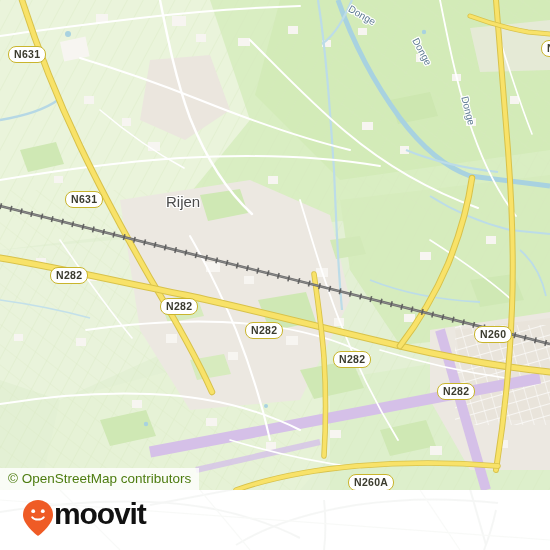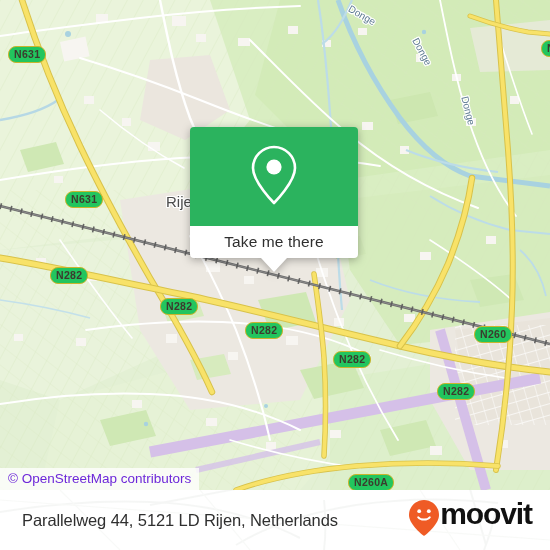--- a/index.html
+++ b/index.html
@@ -24,21 +24,21 @@
     width: 550px;
     height: 490px;
     overflow: hidden;
     background: #e9f2dc;
   }
   #map-svg { display: block; }
 
   
   .shield {
     position: absolute;
-    background: #22c55e;
+    background: #ffffff;
     border: 1.5px solid #c9b52d;
     border-radius: 8px;
     color: #3b3b2e;
     font-size: 10.5px;
     font-weight: bold;
     letter-spacing: 0.3px;
     padding: 1px 5px 2px 5px;
     line-height: 12px;
     white-space: nowrap;
     box-sizing: border-box;
@@ -65,21 +65,21 @@
        1px  1px 0 #ffffff, -1px -1px 0 #ffffff,
        1px -1px 0 #ffffff, -1px  1px 0 #ffffff;
   }
 
   
   #attribution {
     position: absolute;
     left: 0;
     top: 468px;
     background: rgba(255,255,255,0.78);
-    color: #6d28d9;
+    color: #4d7c0f;
     font-size: 13.5px;
     padding: 3px 8px 4px 8px;
     line-height: 16px;
     white-space: nowrap;
   }
 
   
   #popup {
     position: absolute;
     left: 190px;
@@ -351,34 +351,20 @@
     <div class="shield" style="left:541px;top:40px;">N</div>
 
     <div class="map-label city-label" style="left:166px; top:193px;">Rijen</div>
 
     <div class="map-label water-label" style="left:352px; top:3px; transform:rotate(30deg); transform-origin:left top;">Donge</div>
     <div class="map-label water-label" style="left:420px; top:36px; transform:rotate(62deg); transform-origin:left top;">Donge</div>
     <div class="map-label water-label" style="left:470px; top:95px; transform:rotate(76deg); transform-origin:left top;">Donge</div>
 
     <div id="attribution">© OpenStreetMap contributors</div>
 
-    <div id="popup">
-      <div id="popup-top">
-        <span>
-          <svg width="52" height="64" viewBox="0 0 52 64" xmlns="http://www.w3.org/2000/svg">
-            <path d="M26 4 C14.4 4 5 13.4 5 25 C5 39 26 60 26 60 C26 60 47 39 47 25 C47 13.4 37.6 4 26 4 Z" fill="none" stroke="#ffffff" stroke-width="2.6" stroke-linejoin="round"></path>
-            <circle cx="26" cy="24" r="7.6" fill="#ffffff"></circle>
-          </svg>
-        </span>
-      </div>
-      <div id="popup-bottom">
-        <span id="popup-label">Take me there</span>
-      </div>
-      <div id="popup-tip"></div>
-    </div>
   </div>
 
   <div id="footer">
     <svg id="footer-watermark" width="550" height="550" viewBox="0 0 550 550" xmlns="http://www.w3.org/2000/svg">
       <g stroke="#9aa89a" fill="none" stroke-width="2">
         <path d="M236,545 C270,524 312,512 356,505 C404,498 452,498 498,503"></path>
         <path d="M150,505 L540,432"></path>
         <path d="M440,384 L486,545"></path>
         <path d="M0,512 C50,504 100,500 150,502 C210,504 260,518 300,538"></path>
         <path d="M324,500 C326,520 326,534 324,550"></path>
@@ -386,21 +372,20 @@
       </g>
       <g stroke="#b6c2b0" fill="none" stroke-width="1.2">
         <path d="M0,500 L550,540"></path>
         <path d="M60,490 L120,550"></path>
         <path d="M200,490 L250,550"></path>
         <path d="M420,490 L460,550"></path>
       </g>
     </svg>
 
     <div id="footer-inner">
-      <div id="address-text">Parallelweg 44, 5121 LD Rijen, Netherlands</div>
       <div id="brand">
         <span>
           <svg width="32" height="38" viewBox="0 0 32 38" xmlns="http://www.w3.org/2000/svg">
             <path d="M16 1 C7.7 1 1 7.7 1 16 C1 26 16 37 16 37 C16 37 31 26 31 16 C31 7.7 24.3 1 16 1 Z" fill="#ef5b25"></path>
             <circle cx="11.2" cy="12.2" r="1.9" fill="#ffffff"></circle>
             <circle cx="20.8" cy="12.2" r="1.9" fill="#ffffff"></circle>
             <path d="M10.2 18.2 C12.4 21.4 19.6 21.4 21.8 18.2" fill="none" stroke="#ffffff" stroke-width="2" stroke-linecap="round"></path>
           </svg>
         </span>
         <span id="brand-name">moovit</span>

